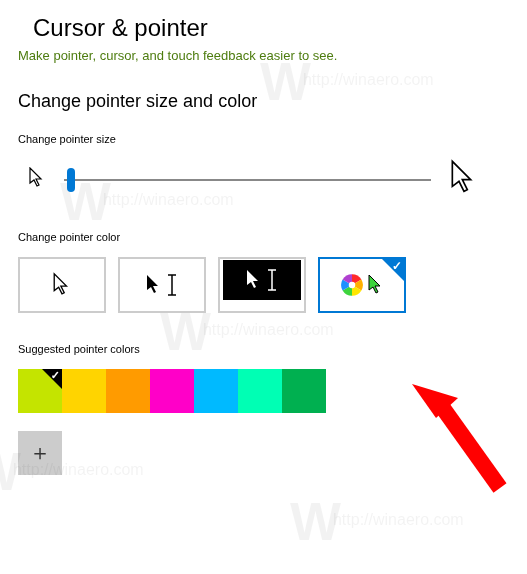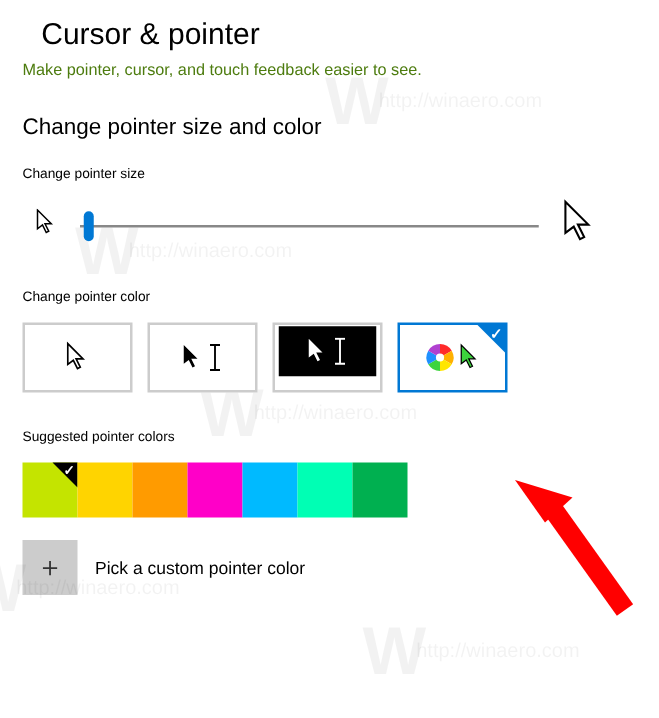--- a/index.html
+++ b/index.html
@@ -261,21 +261,20 @@
   <div class="swatch" style="background: rgb(255, 0, 200);"></div>
   <div class="swatch" style="background: rgb(0, 186, 255);"></div>
   <div class="swatch" style="background: rgb(0, 255, 180);"></div>
   <div class="swatch" style="background: rgb(0, 176, 80);"></div>
 </div>
 
 <div class="custom-row">
   <div class="plus-btn">
     <span>＋</span>
   </div>
-  <span class="custom-label">Pick a custom pointer color</span>
 </div>
 
 <svg class="arrow-annotation" width="110" height="120">
   <defs></defs>
   <polygon points="20,10 50,20 40,30" fill="#ff0000"></polygon>
   <line x1="40" y1="24" x2="100" y2="108" stroke="#ff0000" stroke-width="16" stroke-linecap="butt"></line>
   <polygon points="12,4 58,18 36,38" fill="#ff0000"></polygon>
 </svg>
 
 </body></html>

